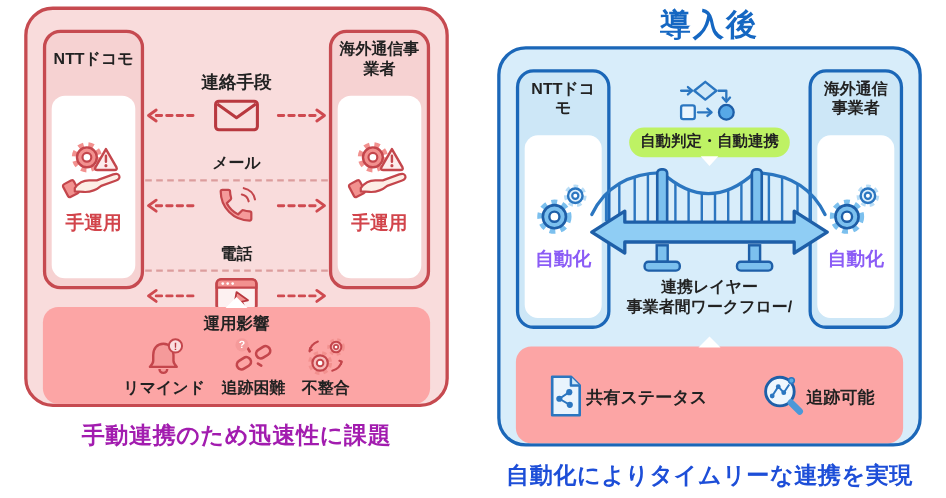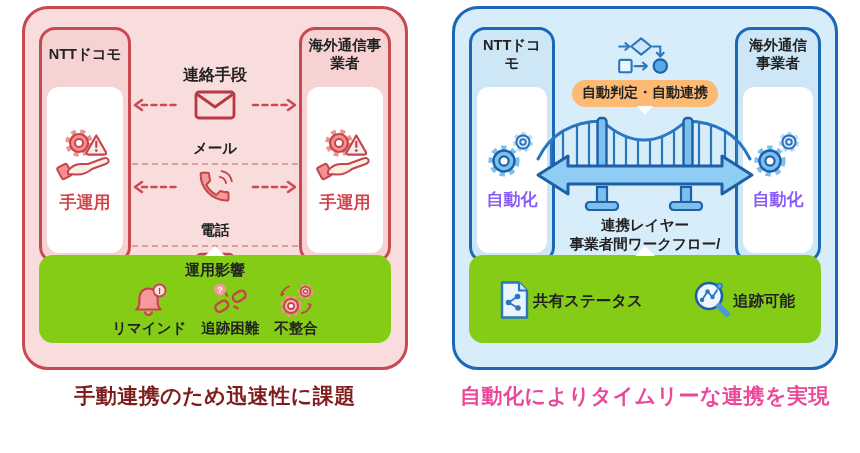--- a/index.html
+++ b/index.html
@@ -34,41 +34,41 @@
   .channels { width:176px; display:flex; flex-direction:column; align-items:center; padding-top:2px; }
   .channels-header { font-size:16px; font-weight:bold; color:#222; height:22px;margin-top:36px; }
   .channel-row { display:flex; align-items:flex-start; justify-content:center; margin-top:1px; }
   .channel-center { width:72px; display:flex; flex-direction:column; align-items:center; }
   .channel-icon { height:35px; display:flex; align-items:center; justify-content:center; }
   .channel-label { font-size:14.5px; font-weight:bold; color:#222; white-space:nowrap; margin-top:17px; }
   .dash-arrow { margin-top:11px; }
   .channel-sep { width:166px; border-top:2px dashed #dc9d9d; margin:5px 0 3px; }
 
   
-  .bottom-box { position:absolute; left:14px; right:14px; bottom:24px; height:88px;
-    background:#84cc16; border-radius:14px; }
+  .bottom-box { position:absolute; left:14px; right:14px; bottom:0; height:88px;
+    background:#fca5a5; border-radius:14px; }
   .bottom-box::before { content:""; position:absolute; top:-9px; left:50%; margin-left:-10px;
     border-left:10px solid transparent; border-right:10px solid transparent; border-bottom:10px solid #fff; }
   .impact-header { text-align:center; font-size:15px; font-weight:bold; color:#222; margin-top:6px; }
   .impact-items { display:flex; justify-content:center; align-items:flex-end; gap:15px; margin-top:2px; }
   .impact-item { display:flex; flex-direction:column; align-items:center; }
   .impact-label { font-size:14.5px; font-weight:bold; color:#222; white-space:nowrap; margin-top:1px; }
 
   .benefit-row { display:flex; justify-content:center; gap:48px; height:100%; align-items:center; padding-top:2px; }
   .benefit-item { display:flex; flex-direction:row; align-items:center; }
   .benefit-label { font-size:15.5px; font-weight:bold; color:#222; white-space:nowrap; margin-top:2px; }
 
   .caption { margin-top:12px; font-size:21px; font-weight:bold; letter-spacing:0.5px; }
-  .before .caption { color:#7f1d1d; }
-  .after  .caption { color:#ec4899; }
+  .before .caption { color:#a21caf; }
+  .after  .caption { color:#1d4ed8; }
 
   
   .flow-area { width:180px; display:flex; flex-direction:column; align-items:center; }
   .flow-icon { margin-top:8px; }
-  .bubble { margin-top:1px; position:relative; background:#fdba74; border-radius:14px;
+  .bubble { margin-top:1px; position:relative; background:#bef264; border-radius:14px;
     padding:4px 10px 5px; font-size:14px; font-weight:bold; color:#222; white-space:nowrap; z-index:2; }
   .bubble::after { content:""; position:absolute; left:50%; bottom:-8px; margin-left:-8px;
     border-left:8px solid transparent; border-right:8px solid transparent; border-top:9px solid #fff; }
   .bridge-wrap { width:180px; height:100px; position:relative; z-index:3; margin-top:6px; }
   .bridge-wrap svg { position:absolute; left:-31px; top:0; overflow:visible; }
   .bridge-label { margin-top:3px; text-align:center; font-size:14.5px; font-weight:bold;
     color:#222; line-height:1.3; white-space:nowrap; }
 </style>
 </head>
 <body>
@@ -229,20 +229,21 @@
             </svg>
             <div class="impact-label">不整合</div>
           </div>
         </div>
       </div>
     </div>
     <div class="caption">手動連携のため迅速性に課題</div>
   </div>
 
   <div class="panel after">
+    <div class="panel-title">導入後</div>
     <div class="panel-box">
       <div class="main-row">
 
         <div class="party-col">
           <div class="party-name">NTTドコモ</div>
           <div class="party-inner">
             <svg width="52" height="52" viewBox="0 0 52 52">
               <circle cx="37" cy="13" r="8" fill="none" stroke="#b9ddf6" stroke-width="4.6" stroke-dasharray="3.8 3.4"></circle>
               <circle cx="37" cy="13" r="6.6" fill="#dff0fc" stroke="#2b76c0" stroke-width="2.2"></circle>
               <circle cx="37" cy="13" r="2.8" fill="#fff" stroke="#2b76c0" stroke-width="2"></circle>

